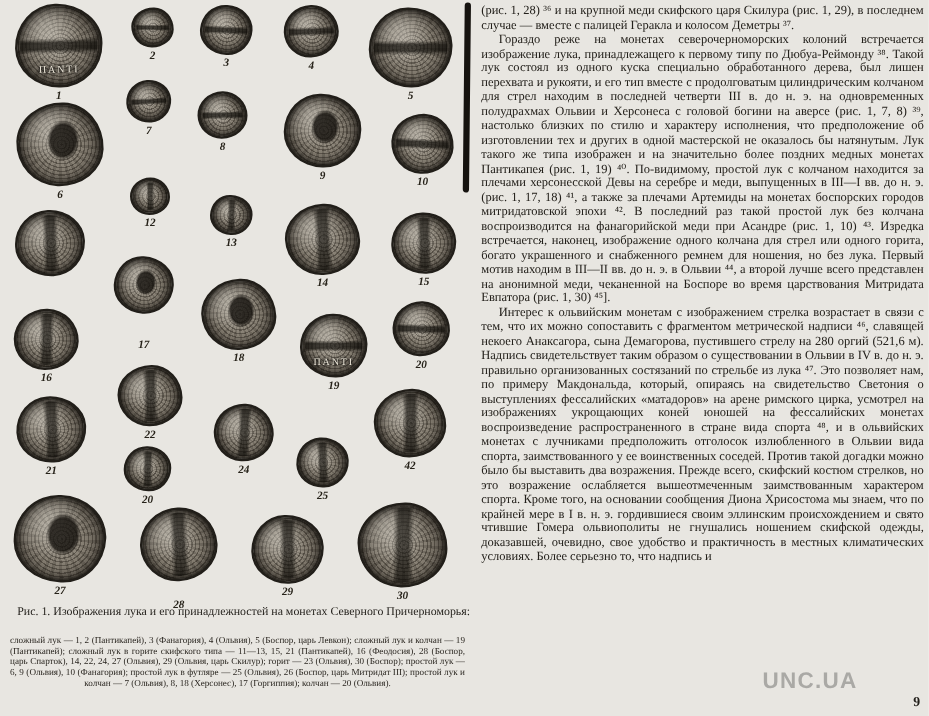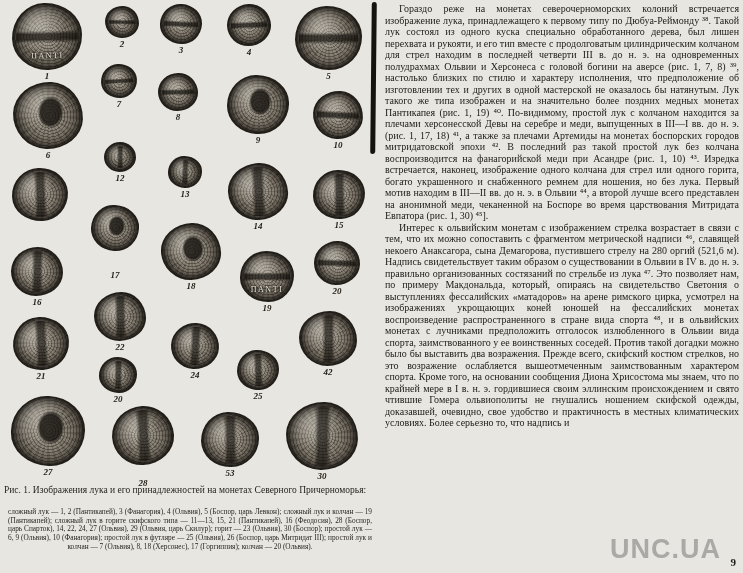--- a/index.html
+++ b/index.html
@@ -22,31 +22,31 @@
   .m-band::before{background:linear-gradient(180deg, rgba(0,0,0,0) 40%, rgba(12,10,6,.68) 46% 55%, rgba(0,0,0,0) 61%);}
   .m-vert::before{background:linear-gradient(90deg, rgba(0,0,0,0) 38%, rgba(12,10,6,.62) 45% 57%, rgba(0,0,0,0) 64%);}
   .m-head::before{background:radial-gradient(ellipse 27% 35% at 54% 44%, rgba(14,11,7,.78) 0 60%, rgba(0,0,0,0) 78%);}
   .insc{position:absolute;left:0;right:0;bottom:12%;text-align:center;
         font:8px "Liberation Serif","DejaVu Serif",serif;color:#ece6d8;
         letter-spacing:1.5px;text-shadow:0 0 2px #000, 0 0 3px #000;}
   .coin-num{position:absolute;text-align:center;font-style:italic;font-weight:bold;
         font-size:9px;line-height:9px;color:#262219;}
   .scan-bar{position:absolute;left:371px;top:2px;width:5px;height:152px;background:#16130f;
         border-radius:3px;transform:rotate(.6deg);}
-  .caption{position:absolute;left:4px;top:485px;width:372px;text-align:left;
+  .caption{position:absolute;left:4px;top:485px;width:372px;text-align:right;
         font-size:9.5px;line-height:11px;color:#211e19;}
   .legend{position:absolute;left:8px;top:508px;width:364px;font-size:7.3px;line-height:8.7px;
         text-align:justify;text-align-last:center;color:#2a2620;}
   
   .textcol{position:absolute;left:385px;top:3px;width:354px;}
   .textcol p{margin:0;font-size:10px;line-height:11.5px;text-align:justify;color:#23201b;}
   .textcol p.indent{text-indent:14px;}
   .pageno{position:absolute;right:7px;bottom:5px;font-size:11px;font-weight:bold;color:#23201b;}
   .watermark{position:absolute;left:610px;top:534px;font-family:"Liberation Sans","DejaVu Sans",sans-serif;
-        font-size:27px;font-weight:bold;letter-spacing:1px;color:rgba(118,118,116,.55);}
+        font-size:18px;font-weight:bold;letter-spacing:1px;color:rgba(118,118,116,.55);}
 </style>
 </head>
 <body>
 
 <div class="page">
 
   <div class="plate">
     <div class="scan-bar"></div>
     <div class="caption">Рис. 1. Изображения лука и его принадлежностей на монетах Северного Причерноморья:</div>
     <div class="legend">сложный лук — 1, 2 (Пантикапей), 3 (Фанагория), 4 (Ольвия), 5 (Боспор, царь Левкон); сложный лук и колчан — 19 (Пантикапей); сложный лук в горите скифского типа — 11—13, 15, 21 (Пантикапей), 16 (Феодосия), 28 (Боспор, царь Спарток), 14, 22, 24, 27 (Ольвия), 29 (Ольвия, царь Скилур); горит — 23 (Ольвия), 30 (Боспор); простой лук — 6, 9 (Ольвия), 10 (Фанагория); простой лук в футляре — 25 (Ольвия), 26 (Боспор, царь Митридат III); простой лук и колчан — 7 (Ольвия), 8, 18 (Херсонес), 17 (Горгиппия); колчан — 20 (Ольвия).</div>
@@ -104,26 +104,27 @@
       <div class="coin-num" style="left: 171px; top: 371px; width: 48px;">24</div>
       <div class="coin m-vert shape-1" style="left: 237px; top: 350px; width: 42px; height: 40px; transform: rotate(-2deg);"></div>
       <div class="coin-num" style="left: 237px; top: 392px; width: 42px;">25</div>
       <div class="coin m-vert shape-2" style="left: 299px; top: 311px; width: 58px; height: 55px; transform: rotate(0deg);"></div>
       <div class="coin-num" style="left: 299px; top: 368px; width: 58px;">42</div>
       <div class="coin m-head shape-3" style="left: 11px; top: 396px; width: 74px; height: 70px; transform: rotate(2deg);"></div>
       <div class="coin-num" style="left: 11px; top: 468px; width: 74px;">27</div>
       <div class="coin m-vert shape-0" style="left: 112px; top: 406px; width: 62px; height: 59px; transform: rotate(-3deg);"></div>
       <div class="coin-num" style="left: 112px; top: 467px; width: 62px; margin-top: 12px;">28</div>
       <div class="coin m-vert shape-1" style="left: 201px; top: 412px; width: 58px; height: 55px; transform: rotate(-1deg);"></div>
-      <div class="coin-num" style="left: 201px; top: 469px; width: 58px;">53</div>
+      <div class="coin-num" style="left: 201px; top: 469px; width: 58px;">29</div>
       <div class="coin m-vert shape-2" style="left: 286px; top: 402px; width: 72px; height: 68px; transform: rotate(1deg);"></div>
       <div class="coin-num" style="left: 286px; top: 472px; width: 72px;">30</div>
     </div>
 
   <div class="textcol">
+    <p>(рис. 1, 28) ³⁶ и на крупной меди скифского царя Скилура (рис. 1, 29), в последнем случае — вместе с палицей Геракла и колосом Деметры ³⁷.</p>
     <p class="indent">Гораздо реже на монетах северочерноморских колоний встречается изображение лука, принадлежащего к первому типу по Дюбуа-Реймонду ³⁸. Такой лук состоял из одного куска специально обработанного дерева, был лишен перехвата и рукояти, и его тип вместе с продолговатым цилиндрическим колчаном для стрел находим в последней четверти III в. до н. э. на одновременных полудрахмах Ольвии и Херсонеса с головой богини на аверсе (рис. 1, 7, 8) ³⁹, настолько близких по стилю и характеру исполнения, что предположение об изготовлении тех и других в одной мастерской не оказалось бы натянутым. Лук такого же типа изображен и на значительно более поздних медных монетах Пантикапея (рис. 1, 19) ⁴⁰. По-видимому, простой лук с колчаном находится за плечами херсонесской Девы на серебре и меди, выпущенных в III—I вв. до н. э. (рис. 1, 17, 18) ⁴¹, а также за плечами Артемиды на монетах боспорских городов митридатовской эпохи ⁴². В последний раз такой простой лук без колчана воспроизводится на фанагорийской меди при Асандре (рис. 1, 10) ⁴³. Изредка встречается, наконец, изображение одного колчана для стрел или одного горита, богато украшенного и снабженного ремнем для ношения, но без лука. Первый мотив находим в III—II вв. до н. э. в Ольвии ⁴⁴, а второй лучше всего представлен на анонимной меди, чеканенной на Боспоре во время царствования Митридата Евпатора (рис. 1, 30) ⁴⁵].</p>
     <p class="indent">Интерес к ольвийским монетам с изображением стрелка возрастает в связи с тем, что их можно сопоставить с фрагментом метрической надписи ⁴⁶, славящей некоего Анаксагора, сына Демагорова, пустившего стрелу на 280 оргий (521,6 м). Надпись свидетельствует таким образом о существовании в Ольвии в IV в. до н. э. правильно организованных состязаний по стрельбе из лука ⁴⁷. Это позволяет нам, по примеру Макдональда, который, опираясь на свидетельство Светония о выступлениях фессалийских «матадоров» на арене римского цирка, усмотрел на изображениях укрощающих коней юношей на фессалийских монетах воспроизведение распространенного в стране вида спорта ⁴⁸, и в ольвийских монетах с лучниками предположить отголосок излюбленного в Ольвии вида спорта, заимствованного у ее воинственных соседей. Против такой догадки можно было бы выставить два возражения. Прежде всего, скифский костюм стрелков, но это возражение ослабляется вышеотмеченным заимствованным характером спорта. Кроме того, на основании сообщения Диона Хрисостома мы знаем, что по крайней мере в I в. н. э. гордившиеся своим эллинским происхождением и свято чтившие Гомера ольвиополиты не гнушались ношением скифской одежды, доказавшей, очевидно, свое удобство и практичность в местных климатических условиях. Более серьезно то, что надпись и</p>
   </div>
 
   <div class="watermark">UNC.UA</div>
   <div class="pageno">9</div>
 
 </div>
 
 </body></html>

